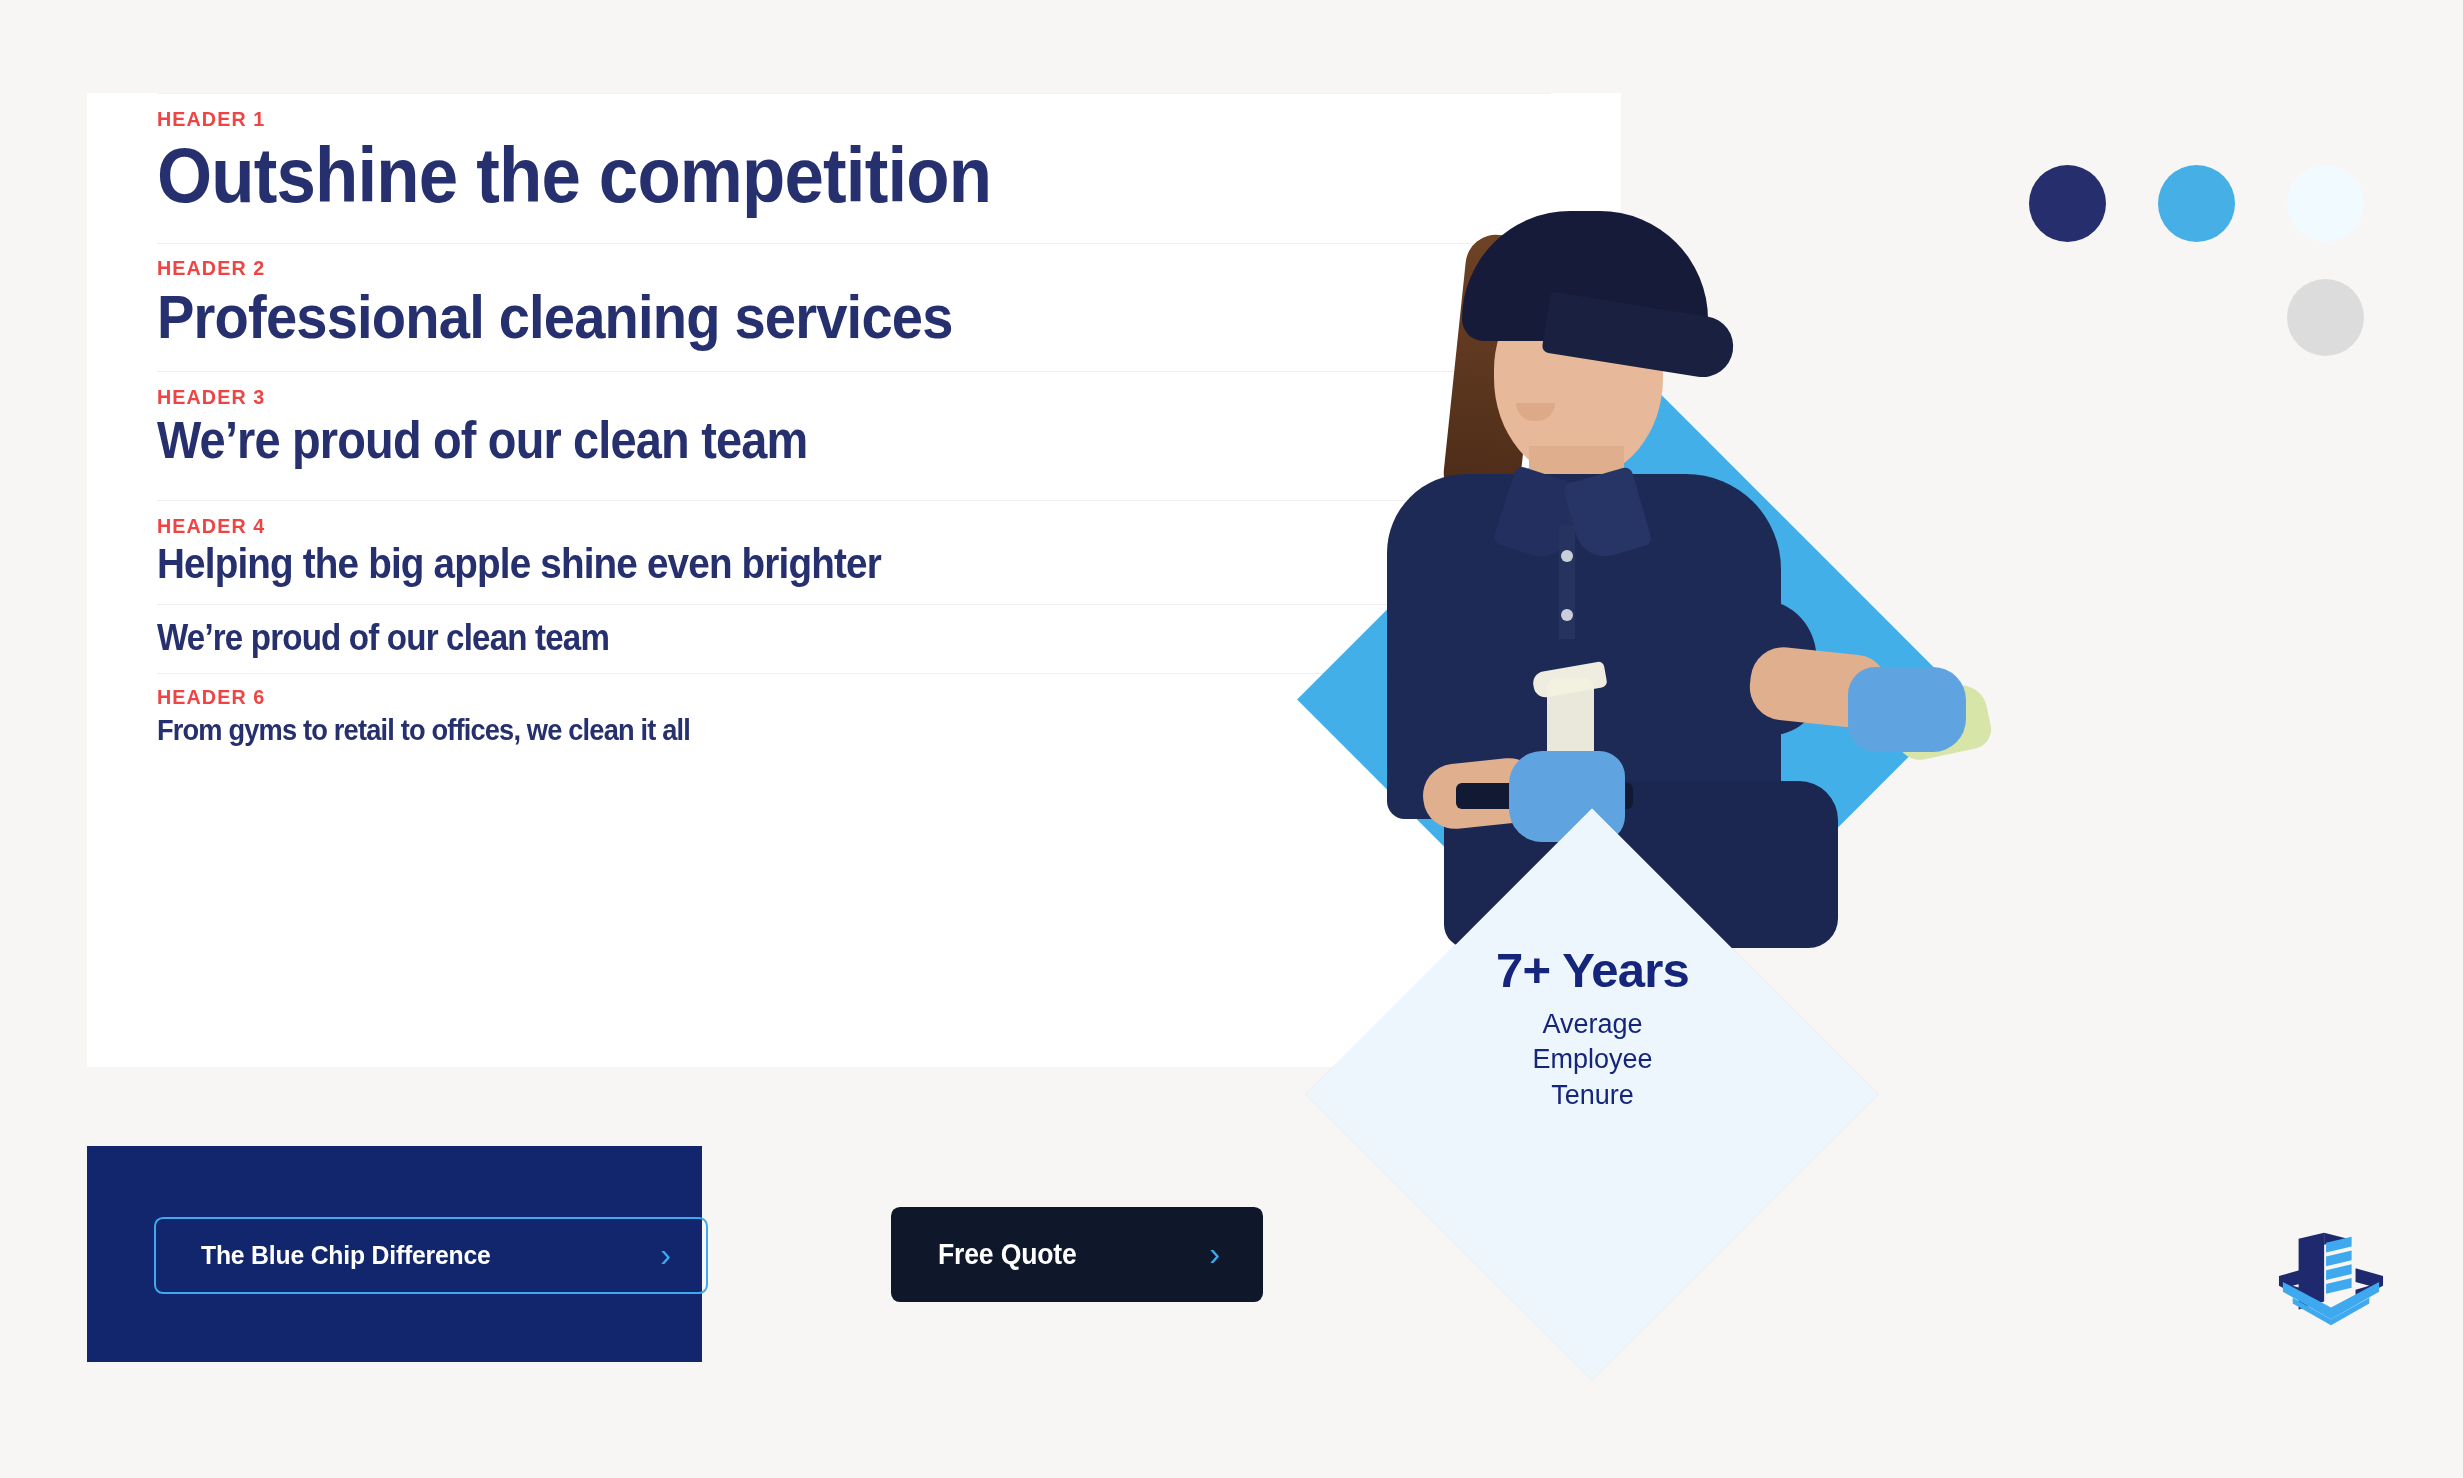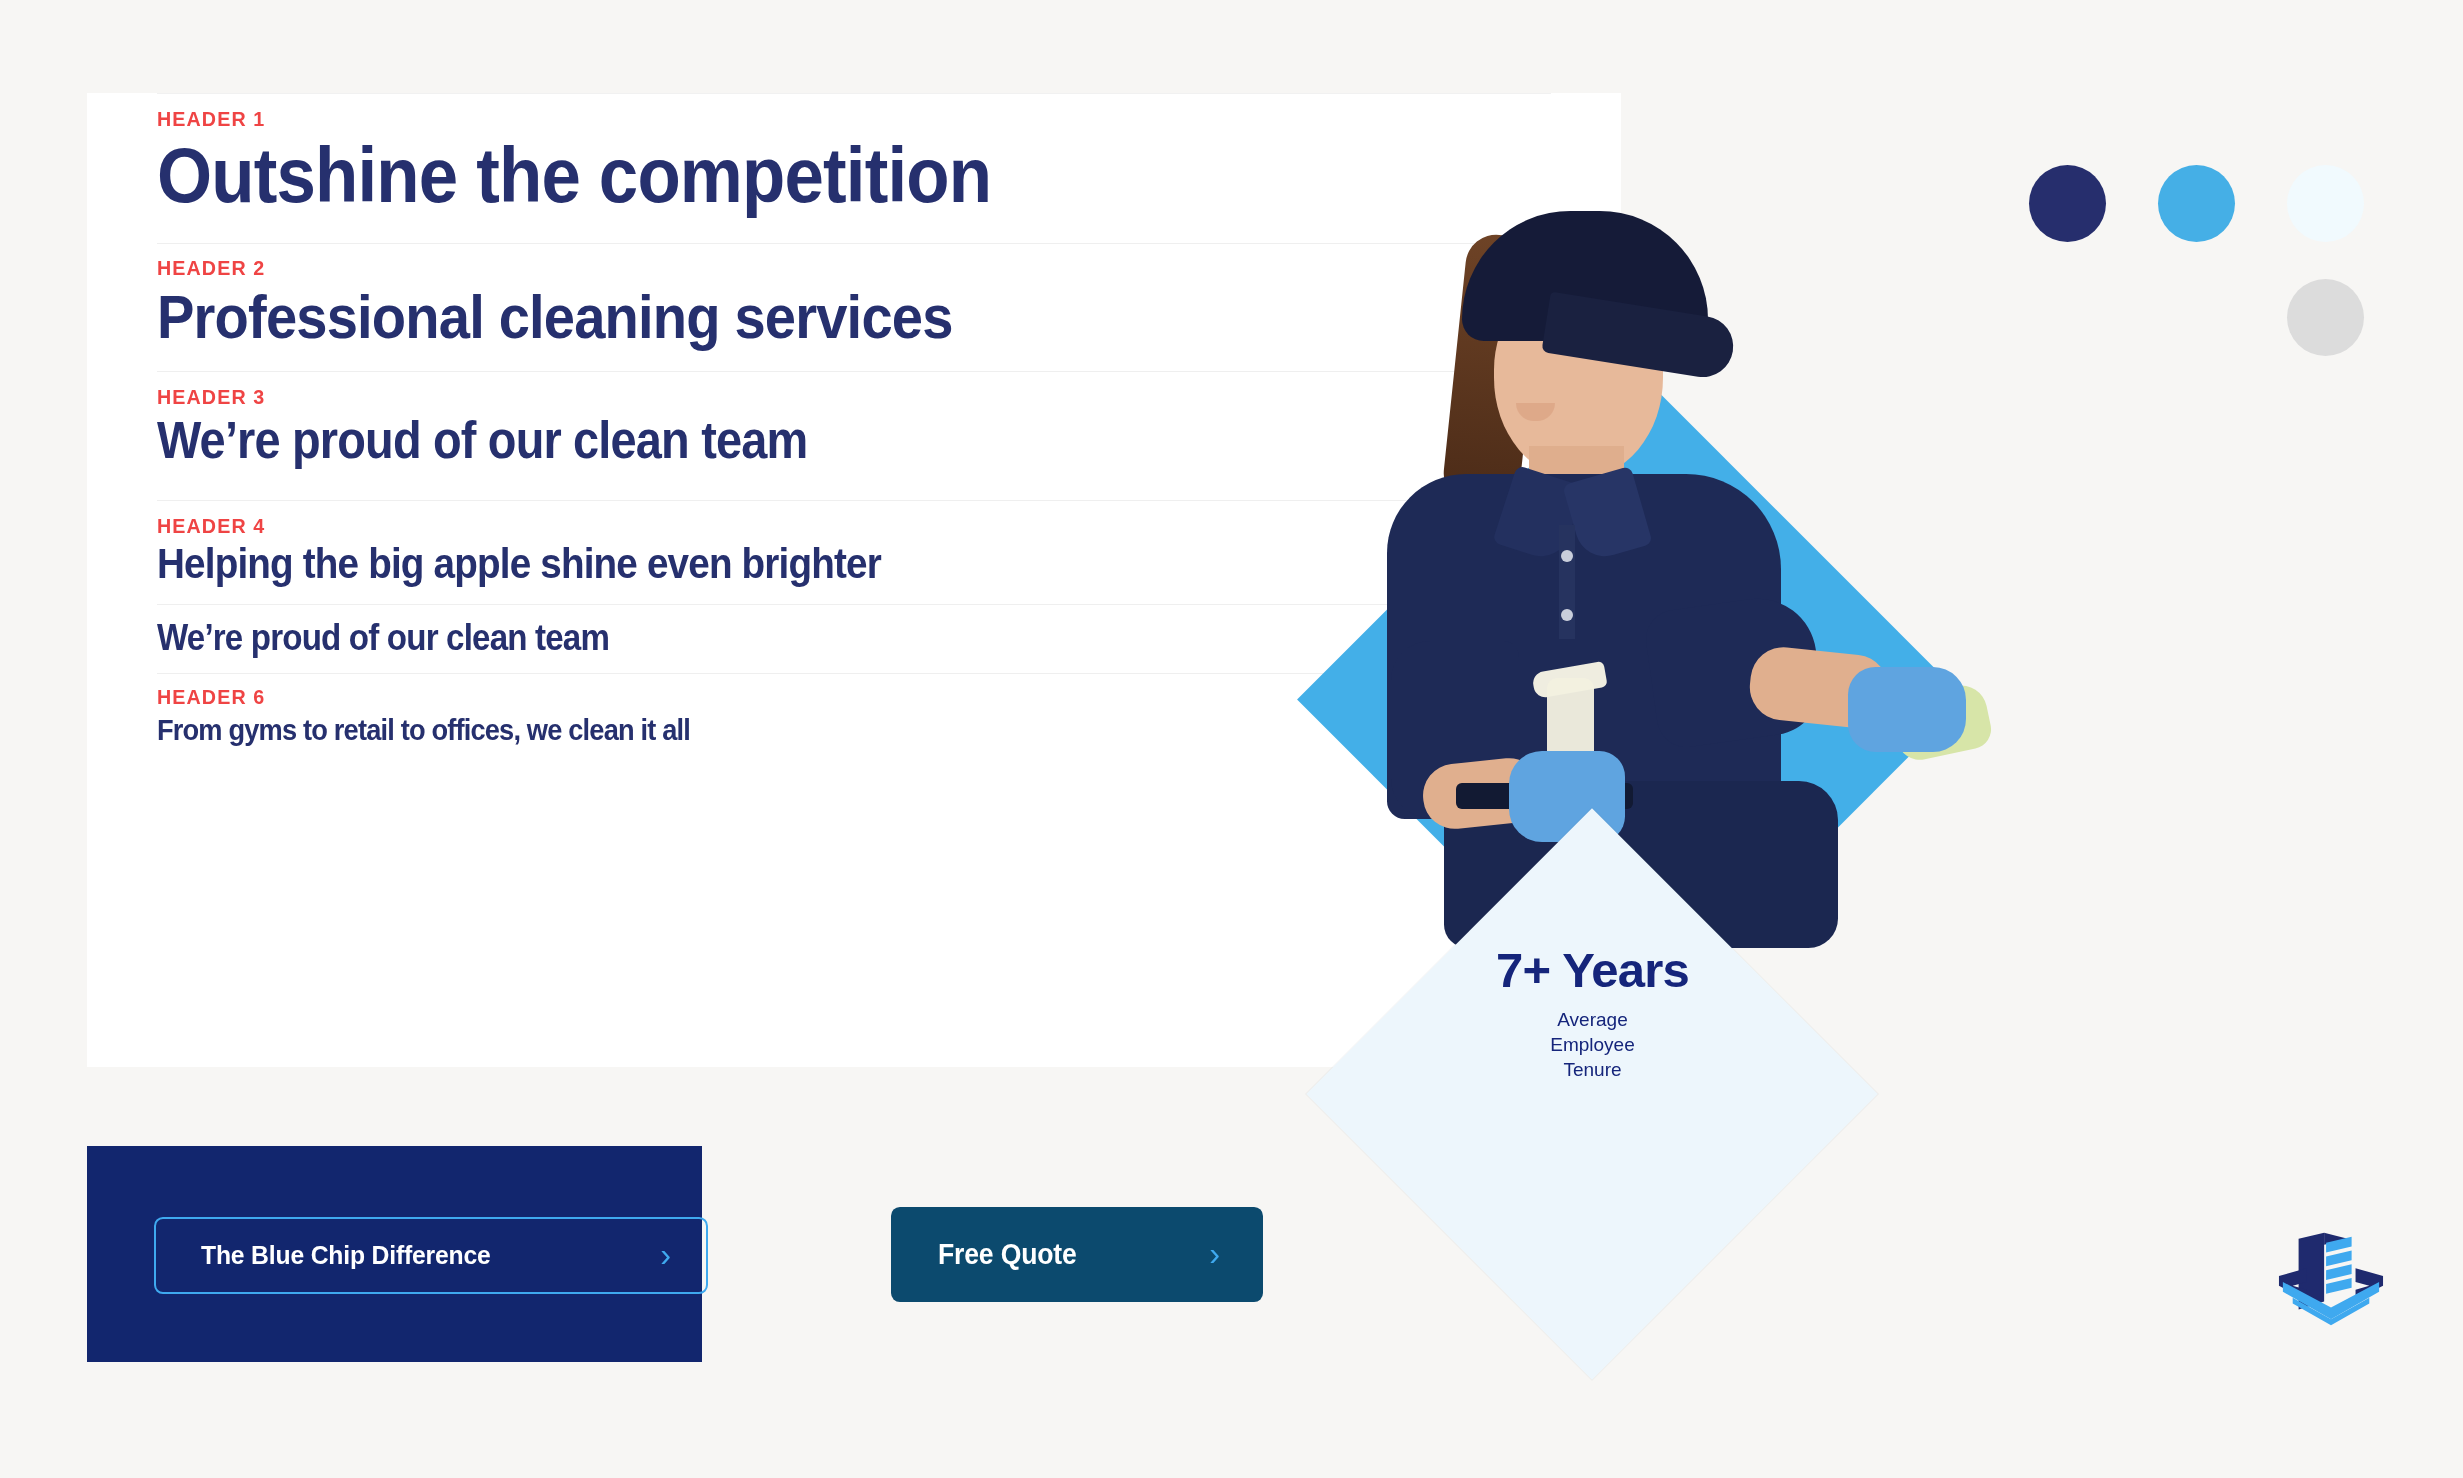--- a/index.html
+++ b/index.html
@@ -56,21 +56,21 @@
   }
   .ghost-btn .btn-label{
     color:#FFFFFF;font-size:26.6px;font-weight:700;letter-spacing:-0.2px;
     transform:scaleX(0.93);transform-origin:left center;white-space:nowrap;
   }
   .chev{color:#3FA9EF;font-size:32.5px;font-weight:400;line-height:1;}
 
   
   .solid-btn{
     position:absolute;left:891px;top:1207px;width:372px;height:95px;
-    background:#0c4a6e;border-radius:8.9px;
+    background:#0f172a;border-radius:8.9px;
     display:flex;align-items:center;justify-content:space-between;
     padding:0 43px 0 47px;box-sizing:border-box;z-index:6;cursor:pointer;
   }
   .solid-btn .btn-label{
     color:#FFFFFF;font-size:28.6px;font-weight:700;letter-spacing:-0.2px;
     transform:scaleX(0.93);transform-origin:left center;white-space:nowrap;
   }
 
   
   .art{position:absolute;left:1336px;top:79px;width:1055px;height:1400px;z-index:4;}
@@ -84,21 +84,21 @@
     box-shadow:0 0 0 1px rgba(0,0,0,0.035);
   }
   .badge-text{
     position:absolute;left:79px;top:867px;width:355px;
     text-align:center;z-index:6;color:#15257B;
   }
   .badge-big{
     font-size:49px;font-weight:700;letter-spacing:-0.8px;line-height:1;
     margin:0 0 11.8px 0;
   }
-  .badge-line{font-size:19px;font-weight:400;line-height:1.32;margin:0;}
+  .badge-line{font-size:27px;font-weight:400;line-height:1.32;margin:0;}
 
   
   .person{position:absolute;left:0px;top:99px;width:552px;height:670px;z-index:3;}
   .ponytail{
     position:absolute;left:118px;top:57px;width:77px;height:281px;
     background:linear-gradient(180deg,#6E4326 0%,#4A2A17 100%);
     border-radius:39px 29.6px 44px 54px;transform:rotate(6deg);z-index:1;
   }
   .face{
     position:absolute;left:158px;top:99px;width:169px;height:202px;

